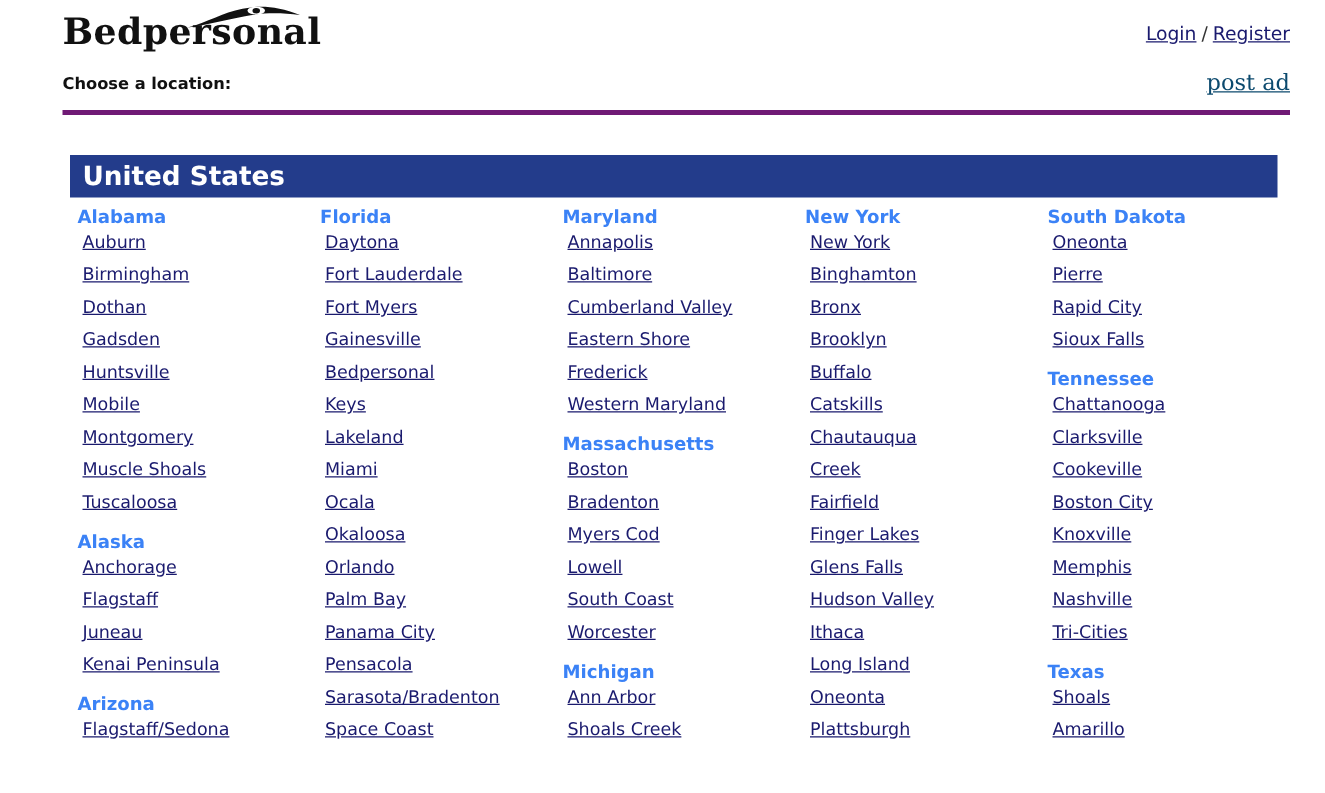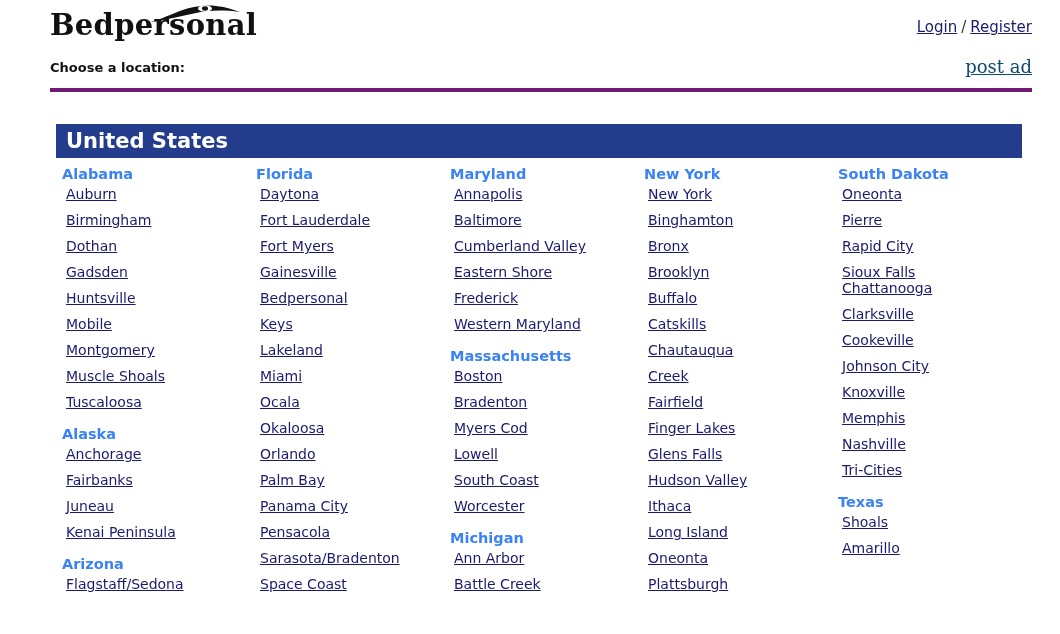--- a/index.html
+++ b/index.html
@@ -173,21 +173,21 @@
           <a class="city" href="#">Gadsden</a>
           <a class="city" href="#">Huntsville</a>
           <a class="city" href="#">Mobile</a>
           <a class="city" href="#">Montgomery</a>
           <a class="city" href="#">Muscle Shoals</a>
           <a class="city" href="#">Tuscaloosa</a>
         </div>
         <div class="state-block">
           <div class="state-name">Alaska</div>
           <a class="city" href="#">Anchorage</a>
-          <a class="city" href="#">Fairbanks</a>
+          <a class="city" href="#">Flagstaff</a>
           <a class="city" href="#">Juneau</a>
           <a class="city" href="#">Kenai Peninsula</a>
         </div>
         <div class="state-block">
           <div class="state-name">Arizona</div>
           <a class="city" href="#">Flagstaff/Sedona</a>
         </div>
       </div>
       <div class="column">
         <div class="state-block">
@@ -225,21 +225,21 @@
           <a class="city" href="#">Boston</a>
           <a class="city" href="#">Bradenton</a>
           <a class="city" href="#">Myers Cod</a>
           <a class="city" href="#">Lowell</a>
           <a class="city" href="#">South Coast</a>
           <a class="city" href="#">Worcester</a>
         </div>
         <div class="state-block">
           <div class="state-name">Michigan</div>
           <a class="city" href="#">Ann Arbor</a>
-          <a class="city" href="#">Battle Creek</a>
+          <a class="city" href="#">Shoals Creek</a>
         </div>
       </div>
       <div class="column">
         <div class="state-block">
           <div class="state-name">New York</div>
           <a class="city" href="#">New York</a>
           <a class="city" href="#">Binghamton</a>
           <a class="city" href="#">Bronx</a>
           <a class="city" href="#">Brooklyn</a>
           <a class="city" href="#">Buffalo</a>
@@ -258,24 +258,25 @@
       </div>
       <div class="column">
         <div class="state-block">
           <div class="state-name">South Dakota</div>
           <a class="city" href="#">Oneonta</a>
           <a class="city" href="#">Pierre</a>
           <a class="city" href="#">Rapid City</a>
           <a class="city" href="#">Sioux Falls</a>
         </div>
         <div class="state-block">
+          <div class="state-name">Tennessee</div>
           <a class="city" href="#">Chattanooga</a>
           <a class="city" href="#">Clarksville</a>
           <a class="city" href="#">Cookeville</a>
-          <a class="city" href="#">Johnson City</a>
+          <a class="city" href="#">Boston City</a>
           <a class="city" href="#">Knoxville</a>
           <a class="city" href="#">Memphis</a>
           <a class="city" href="#">Nashville</a>
           <a class="city" href="#">Tri-Cities</a>
         </div>
         <div class="state-block">
           <div class="state-name">Texas</div>
           <a class="city" href="#">Shoals</a>
           <a class="city" href="#">Amarillo</a>
         </div>

